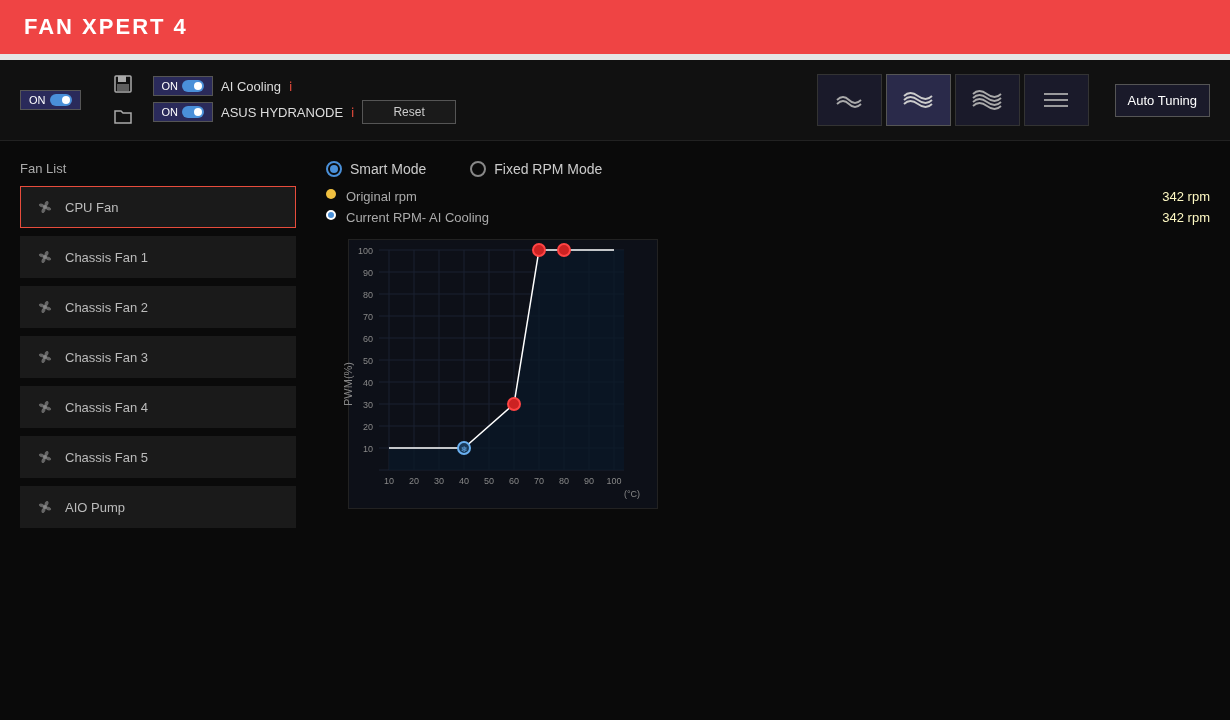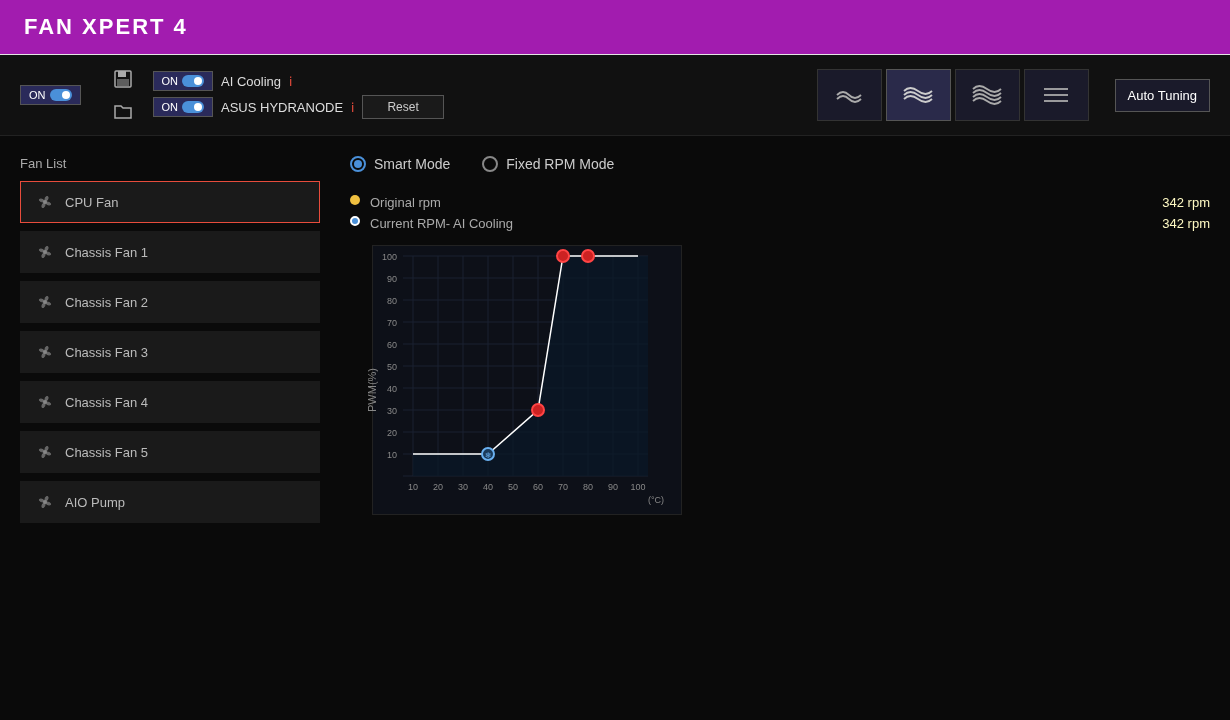--- a/index.html
+++ b/index.html
@@ -8,23 +8,23 @@
       color: #ccc;
       font-family: 'Segoe UI', Arial, sans-serif;
       width: 1230px;
       height: 720px;
       overflow: hidden;
       position: relative;
     }
 
     
     .header {
-      background: #a21caf;
+      background: #ef4444;
       padding: 14px 24px;
-      border-bottom: 1px solid #e5e5e5;
+      border-bottom: 6px solid #e5e5e5;
     }
     .app-title {
       font-size: 22px;
       font-weight: 900;
       color: #fff;
       letter-spacing: 2px;
       text-transform: uppercase;
     }
 
     
@@ -97,21 +97,21 @@
     .info-icon {
       color: #e74c3c;
       font-size: 13px;
       cursor: pointer;
     }
 
     .reset-btn {
       background: #1a1a1a;
       border: 1px solid #555;
       color: #ccc;
-      padding: 4px 24px;
+      padding: 4px 30px;
       font-size: 12px;
       cursor: pointer;
     }
 
     .fan-mode-buttons {
       display: flex;
       gap: 4px;
       margin-left: auto;
     }
     .fan-mode-btn {
@@ -147,21 +147,21 @@
 
     
     .main-content {
       display: flex;
       padding: 20px;
       gap: 30px;
     }
 
     
     .fan-list-section {
-      width: 300px;
+      width: 276px;
       flex-shrink: 0;
     }
     .fan-list-title {
       color: #aaa;
       font-size: 13px;
       margin-bottom: 10px;
     }
     .fan-list {
       display: flex;
       flex-direction: column;
@@ -193,22 +193,22 @@
     }
 
     
     .right-panel {
       flex: 1;
     }
 
     .mode-selector {
       display: flex;
       align-items: center;
-      gap: 32px;
-      margin-bottom: 23px;
+      gap: 44px;
+      margin-bottom: 12px;
     }
     .mode-option {
       display: flex;
       align-items: center;
       gap: 8px;
       cursor: pointer;
       font-size: 14px;
       color: #ccc;
     }
     .radio-circle {

